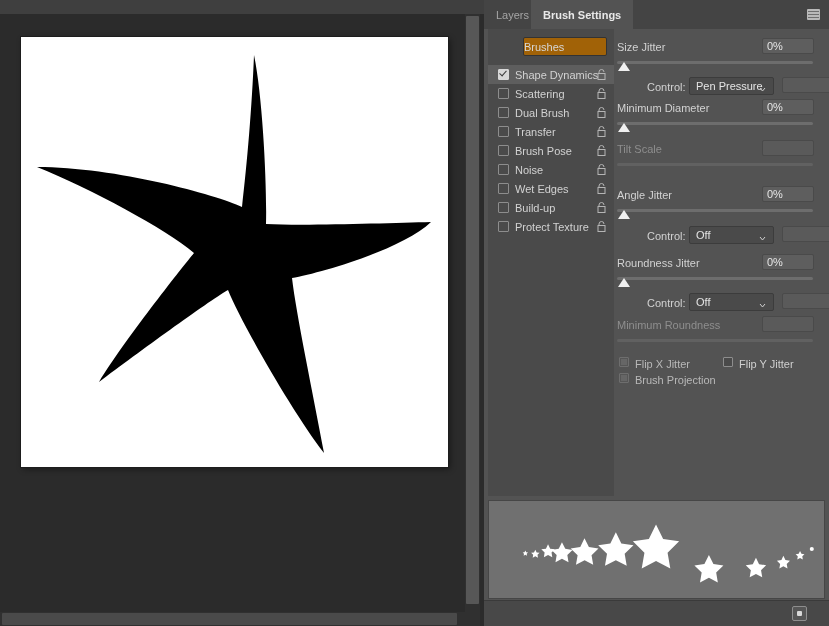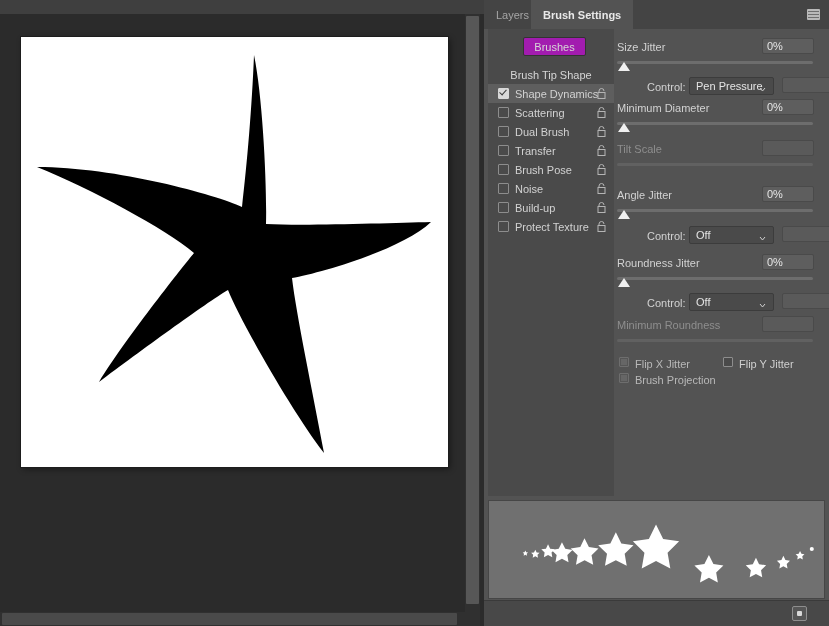--- a/index.html
+++ b/index.html
@@ -41,22 +41,22 @@
     position:absolute;right:9px;top:9px;width:13px;height:11px;
     background:#b9b9b9;border-radius:1px;
   }
   .panel-menu i{display:block;height:1px;background:#6f6f6f;margin:2px 1px 0;}
 
   .panel-body{position:absolute;left:0;top:29px;width:345px;height:467px;}
 
   
   .opt-col{position:absolute;left:4px;top:0;width:126px;height:467px;background:#4a4a4a;}
   .brushes-btn{
-    position:absolute;left:35px;top:8px;width:63px;height:19px;background:#a21caf;
-    border:1px solid #333;border-radius:2px;display:flex;align-items:center;justify-content:center;
+    position:absolute;left:35px;top:8px;width:84px;height:19px;background:#a16207;
+    border:1px solid #333;border-radius:2px;display:flex;align-items:center;
     font-size:11px;color:#d6d6d6;box-sizing:border-box;
   }
   .opt-list{position:absolute;left:0;top:36px;width:126px;}
   .opt-head{
     height:19px;display:flex;align-items:center;justify-content:center;
     font-size:11px;color:#d6d6d6;background:#4a4a4a;
   }
   .opt-row{
     position:relative;height:19px;display:flex;align-items:center;
     padding-left:10px;box-sizing:border-box;background:#4a4a4a;
@@ -183,23 +183,20 @@
     <div class="panel-body">
 
       <div class="opt-col">
 
         <div class="brushes-btn">
           <span>Brushes</span>
         </div>
 
         <div class="opt-list">
 
-          <div class="opt-head">
-            <span>Brush Tip Shape</span>
-          </div>
 
           <div class="opt-row sel">
             <span class="cb"></span>
             <span class="lbl">Shape Dynamics</span>
             <span class="lock">
               <svg viewBox="0 0 9 11" width="9" height="11">
                   <path d="M2 4.5V3a2.5 2.5 0 0 1 5 0" fill="none" stroke="#b5b5b5" stroke-width="1"></path>
                   <rect x="1" y="4.5" width="7" height="6" fill="none" stroke="#b5b5b5" stroke-width="1"></rect>
                 </svg>
             </span>
@@ -255,20 +252,30 @@
             <span class="cb"></span>
             <span class="lbl">Noise</span>
             <span class="lock">
               <svg viewBox="0 0 9 11" width="9" height="11">
                   <path d="M2 4.5V3a2.5 2.5 0 0 1 5 0" fill="none" stroke="#b5b5b5" stroke-width="1"></path>
                   <rect x="1" y="4.5" width="7" height="6" fill="none" stroke="#b5b5b5" stroke-width="1"></rect>
                 </svg>
             </span>
           </div>
 
+          <div class="opt-row">
+            <span class="cb"></span>
+            <span class="lbl">Wet Edges</span>
+            <span class="lock">
+              <svg viewBox="0 0 9 11" width="9" height="11">
+                  <path d="M2 4.5V3a2.5 2.5 0 0 1 5 0" fill="none" stroke="#b5b5b5" stroke-width="1"></path>
+                  <rect x="1" y="4.5" width="7" height="6" fill="none" stroke="#b5b5b5" stroke-width="1"></rect>
+                </svg>
+            </span>
+          </div>
 
           <div class="opt-row">
             <span class="cb"></span>
             <span class="lbl">Build-up</span>
             <span class="lock">
               <svg viewBox="0 0 9 11" width="9" height="11">
                   <path d="M2 4.5V3a2.5 2.5 0 0 1 5 0" fill="none" stroke="#b5b5b5" stroke-width="1"></path>
                   <rect x="1" y="4.5" width="7" height="6" fill="none" stroke="#b5b5b5" stroke-width="1"></rect>
                 </svg>
             </span>

